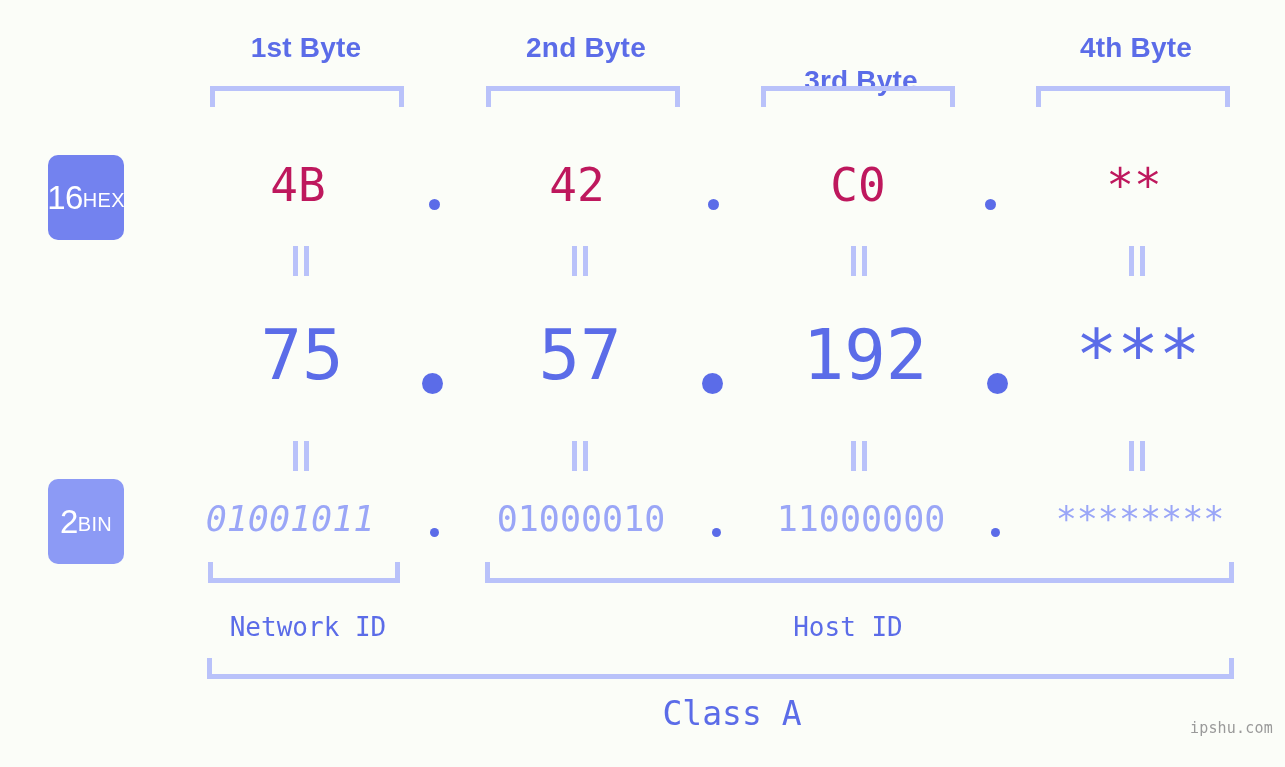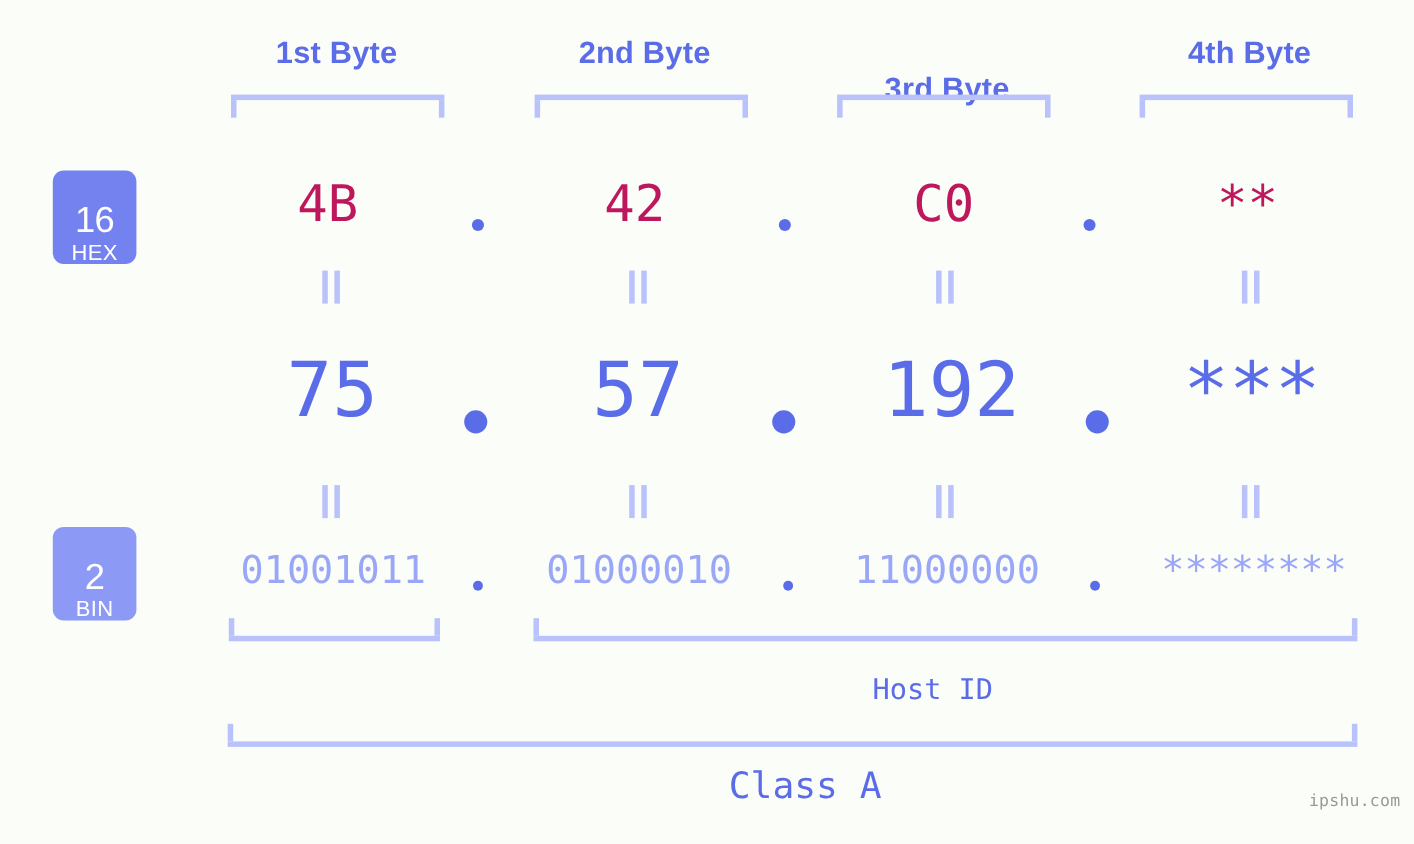--- a/index.html
+++ b/index.html
@@ -71,23 +71,23 @@
   
   .base-badge {
     position: absolute;
     left: 48px;
     width: 76px;
     height: 85px;
     border-radius: 10px;
     background: #7382ef;
     color: #ffffff;
     display: flex;
-    flex-direction: column;
+    flex-direction: row;
     align-items: center;
-    justify-content: flex-end;
+    justify-content: center;
     line-height: 1;
     box-sizing: border-box;
   }
   .base-badge .num {
     font-size: 33px;
     font-weight: 400;
     letter-spacing: -0.5px;
   }
   .base-badge .nm {
     font-size: 20px;
@@ -242,34 +242,35 @@
     <div class="eq" style="left:850px; top:441px;"></div>
     <div class="eq" style="left:1128px; top:441px;"></div>
   </div>
 
   <div class="base-badge bin" style="top:479px;">
     <span class="num">2</span>
     <span class="nm">BIN</span>
   </div>
 
   <div class="row-bin">
-    <div class="val" style="left:163px;">01001011</div>
+    <div class="val" style="left:150px;font-style:italic;">01001011</div>
     <div class="dot bin" style="left:430px;"></div>
     <div class="val" style="left:441px;">01000010</div>
     <div class="dot bin" style="left:712px;"></div>
     <div class="val" style="left:721px;">11000000</div>
     <div class="dot bin" style="left:991px;"></div>
     <div class="val" style="left:1000px;">********</div>
   </div>
 
   <div>
     <div class="bracket up" style="left:208px; top:565px; width:192px;"></div>
     <div class="bracket up" style="left:485px; top:565px; width:749px;"></div>
   </div>
 
+  <div class="id-label" style="left:184px; top:612px; width:248px;">Network ID</div>
   <div class="id-label" style="left:735px; top:612px; width:226px;">Host ID</div>
 
   <div class="bracket up" style="left:207px; top:661px; width:1027px;"></div>
   <div class="class-label" style="left:520px; top:694px; width:424px;">Class A</div>
 
   <div class="watermark">ipshu.com</div>
 
 </div>
 
 </body></html>

